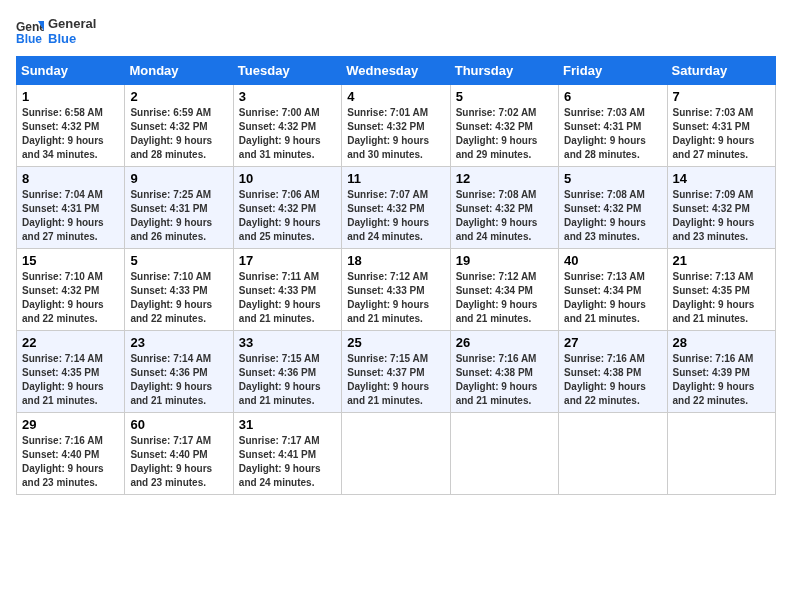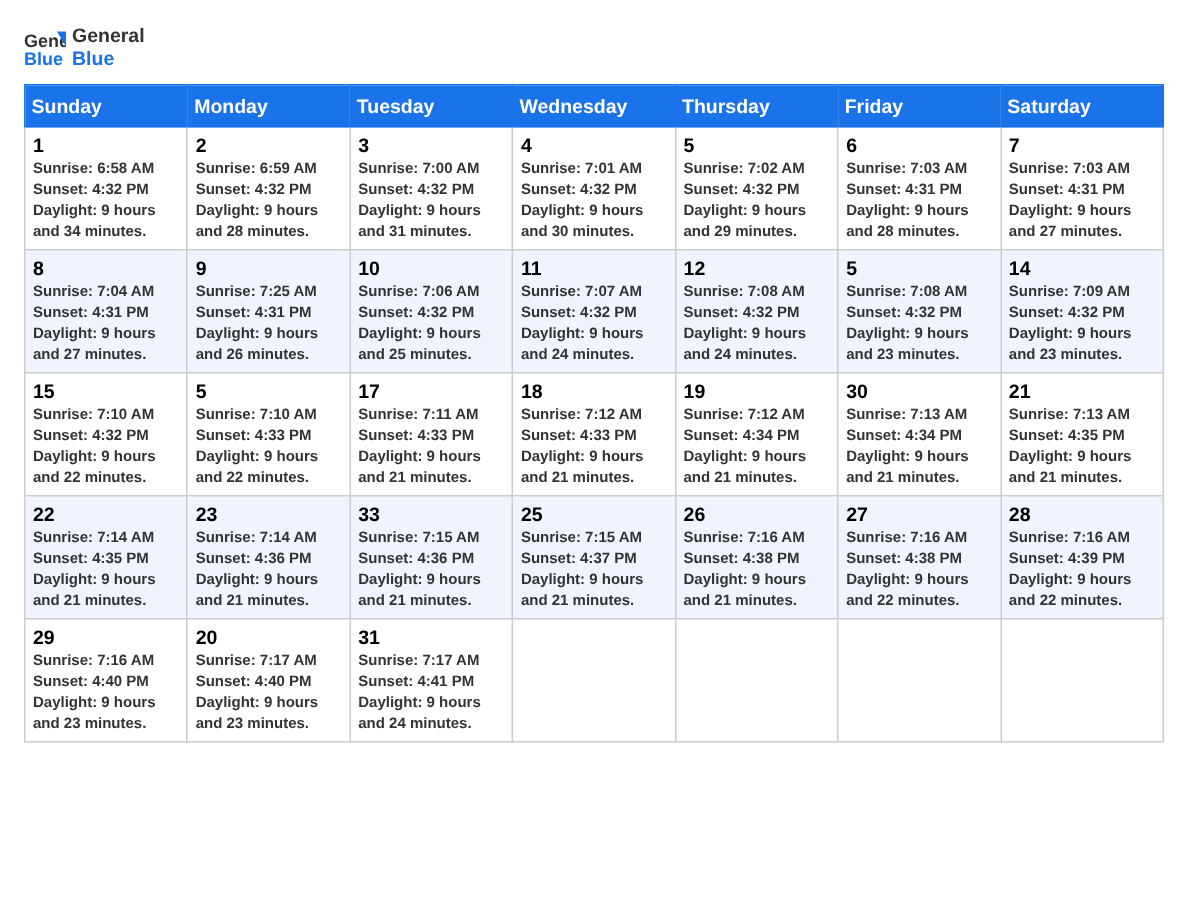--- a/index.html
+++ b/index.html
@@ -263,21 +263,21 @@
         </td>
         <td>
           <span class="day-num">19</span>
           <div class="day-info">
             <span>Sunrise: 7:12 AM</span><br>
             <span>Sunset: 4:34 PM</span><br>
             <span>Daylight: 9 hours and 21 minutes.</span>
           </div>
         </td>
         <td>
-          <span class="day-num">30</span>
+          <span class="day-num">40</span>
           <div class="day-info">
             <span>Sunrise: 7:13 AM</span><br>
             <span>Sunset: 4:34 PM</span><br>
             <span>Daylight: 9 hours and 21 minutes.</span>
           </div>
         </td>
         <td>
           <span class="day-num">21</span>
           <div class="day-info">
             <span>Sunrise: 7:13 AM</span><br>
@@ -347,21 +347,21 @@
       <tr class="row-normal">
         <td>
           <span class="day-num">29</span>
           <div class="day-info">
             <span>Sunrise: 7:16 AM</span><br>
             <span>Sunset: 4:40 PM</span><br>
             <span>Daylight: 9 hours and 23 minutes.</span>
           </div>
         </td>
         <td>
-          <span class="day-num">20</span>
+          <span class="day-num">60</span>
           <div class="day-info">
             <span>Sunrise: 7:17 AM</span><br>
             <span>Sunset: 4:40 PM</span><br>
             <span>Daylight: 9 hours and 23 minutes.</span>
           </div>
         </td>
         <td>
           <span class="day-num">31</span>
           <div class="day-info">
             <span>Sunrise: 7:17 AM</span><br>

